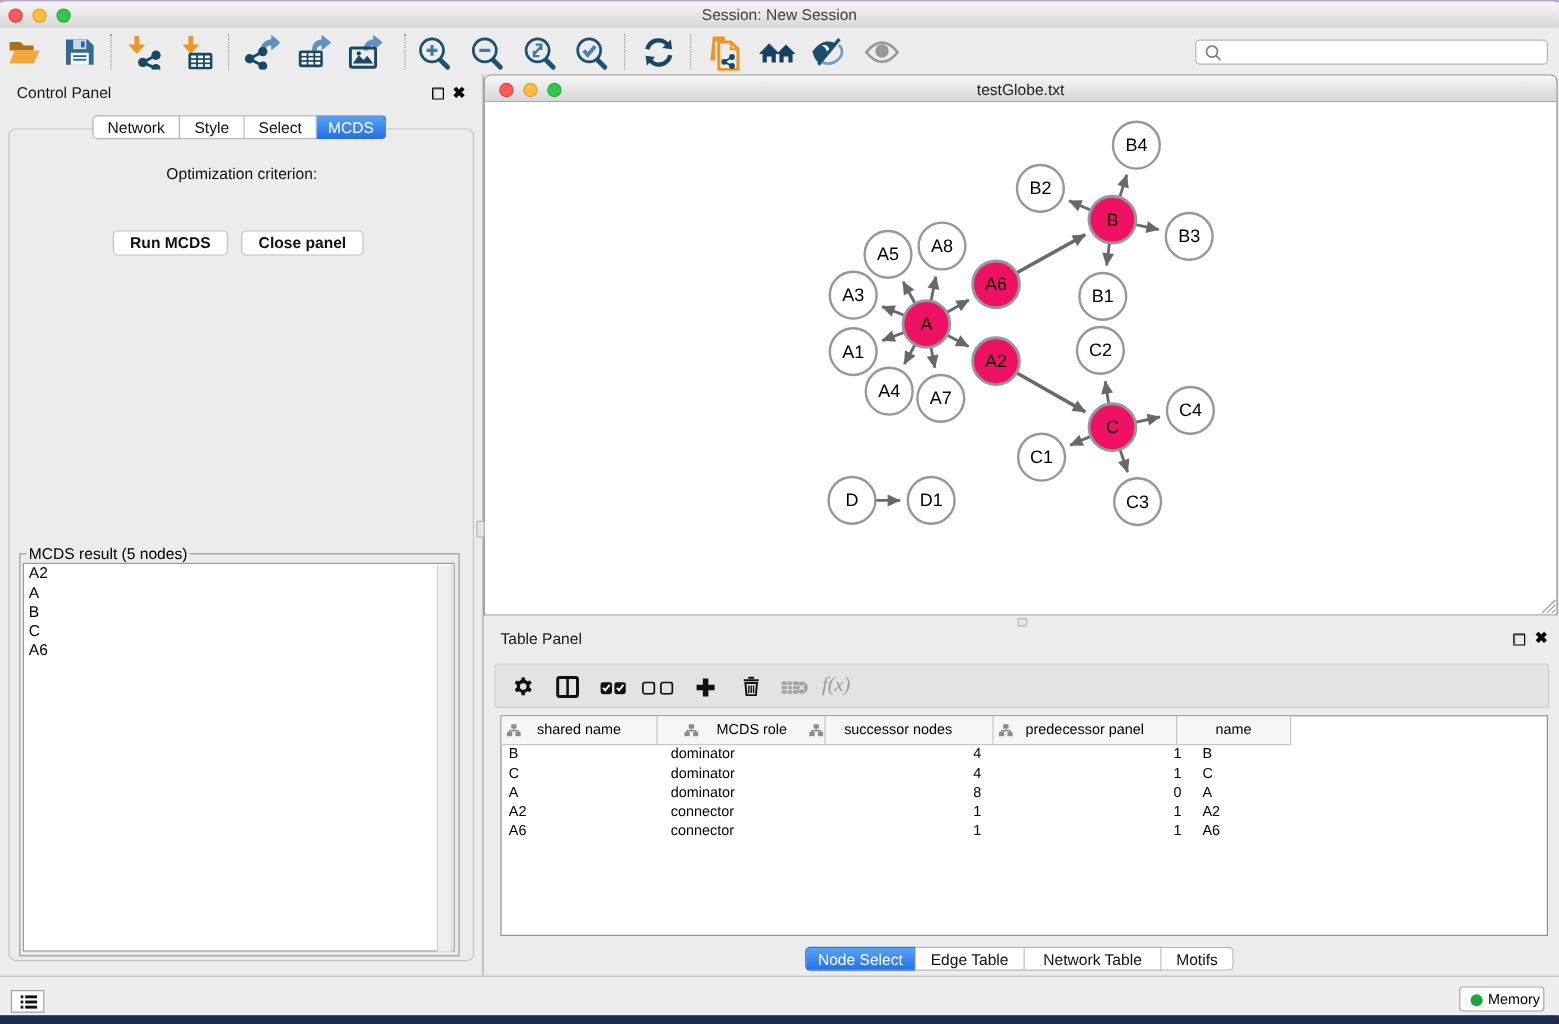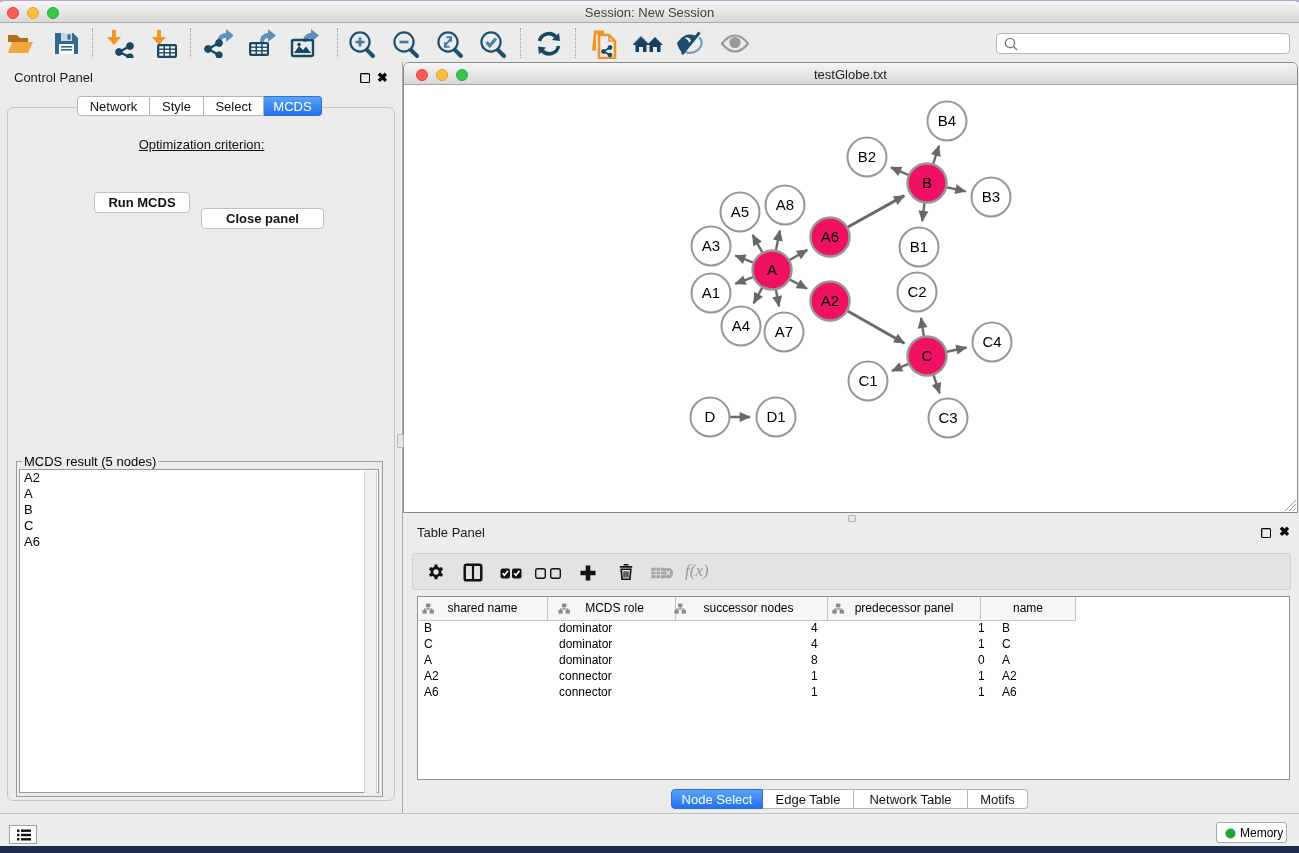--- a/index.html
+++ b/index.html
@@ -26,29 +26,29 @@
 #cp-title { left:14px; top:8px; font-size:13px; color:#1a1a1a; }
 .winbtn-sq { width:10px; height:10px; border:1.5px solid #000; border-radius:1px; box-shadow:1px 1px 0 #aaa inset; }
 .winbtn-x { font-size:13px; font-weight:bold; color:#000; line-height:12px; }
 #cp-pane { left:7px; top:45px; width:388px; height:694px; border:1px solid #c4c4c4; border-radius:6px; background:#ececec; }
 #cp-tabs { left:77px; top:34px; height:20px; display:flex; }
 .tab { height:20px; line-height:19px; font-size:13px; color:#111; background:#fff;
   border:1px solid #b4b4b4; border-left:none; padding:0; text-align:center; }
 .tab.first { border-left:1px solid #b4b4b4; border-radius:4px 0 0 4px; }
 .tab.last { border-radius:0 4px 4px 0; }
 .tab.sel { background:linear-gradient(#59a3f4,#2271ee); color:#fff; border-color:#2e6fd0; }
-#opt-label { left:0; top:75px; width:403px; text-align:center; font-size:13px; color:#111;text-decoration:underline; }
+#opt-label { left:0; top:75px; width:403px; text-align:center; font-size:13px; color:#111; }
 #combo { left:43px; top:95px; width:310px; height:22px; background:#fff; border:1px solid #b9b9b9; border-radius:4px; }
 #combo .ctext { left:12px; top:3px; font-size:13px; color:#111; }
 #combo .spin { right:0px; top:-1px; width:19px; height:22px; border-radius:4px;
   background:linear-gradient(#5aa5f6,#1a63ee); border:1px solid #2a6bd8; }
 .btn { height:21px; background:#fff;  border:1px solid #c0c0c0; border-radius:4px;
   font-size:13px; color:#111; text-align:center; line-height:19px;font-weight:bold; }
 #btn-run { left:94px; top:130px; width:96px; }
-#btn-close { left:201px; top:146px; width:123px; }
+#btn-close { left:201px; top:130px; width:102px; }
 
 #mcds-box { left:16px; top:399px; width:367px; height:336px; border:1px solid #9d9d9d; }
 #mcds-legend { left:22px; top:392px; font-size:13px; color:#000; background:#ececec; padding:0 2px; }
 #mcds-list { left:19px; top:407px; width:360px; height:324px; background:#fff; border:1px solid #9a9a9a; font-size:13px; color:#000; }
 #mcds-list .li { padding-left:4px; height:16px; line-height:16px; }
 #mcds-sb { right:1px; top:1px; width:13px; height:322px; background:#efefef; border-left:1px solid #d4d4d4; border-right:1px solid #d4d4d4; }
 
 #gwin { left:403px; top:62px; width:895px; height:451px; border:1px solid #8a8a8a; border-radius:6px 6px 0 0; background:#fff; }
 #gtitle { left:0; top:0; width:893px; height:22px; background:linear-gradient(#f6f6f6,#d7d7d7);
   border-bottom:1px solid #a5a5a5; border-radius:5px 5px 0 0; }
@@ -417,21 +417,21 @@
   <div class="abs" id="tbl">
    <div class="abs" id="tbl-hdr" style="width:658px">
     <div class="abs hcell" style="left:0;width:130px"><svg class="abs hic" style="left:4px" width="12" height="11" viewBox="0 0 12 11">
             <g fill="#8a8a8a">
               <rect x="4" y="0.6" width="4.4" height="3.6"></rect>
               <rect x="0.4" y="7" width="4.4" height="3.6"></rect>
               <rect x="7.6" y="7" width="4.4" height="3.6"></rect>
             </g>
             <path d="M6.2 4.2 V6 M2.6 7.4 V6 H9.8 V7.4" fill="none" stroke="#8a8a8a" stroke-width="1.2"></path>
           </svg><span>shared name</span></div>
-    <div class="abs hcell" style="left:136px;width:122px"><svg class="abs hic" style="left:4px" width="12" height="11" viewBox="0 0 12 11">
+    <div class="abs hcell" style="left:148px;width:122px"><svg class="abs hic" style="left:4px" width="12" height="11" viewBox="0 0 12 11">
             <g fill="#8a8a8a">
               <rect x="4" y="0.6" width="4.4" height="3.6"></rect>
               <rect x="0.4" y="7" width="4.4" height="3.6"></rect>
               <rect x="7.6" y="7" width="4.4" height="3.6"></rect>
             </g>
             <path d="M6.2 4.2 V6 M2.6 7.4 V6 H9.8 V7.4" fill="none" stroke="#8a8a8a" stroke-width="1.2"></path>
           </svg><span>MCDS role</span></div>
     <div class="abs hcell" style="left:252px;width:158px"><svg class="abs hic" style="left:4px" width="12" height="11" viewBox="0 0 12 11">
             <g fill="#8a8a8a">
               <rect x="4" y="0.6" width="4.4" height="3.6"></rect>

